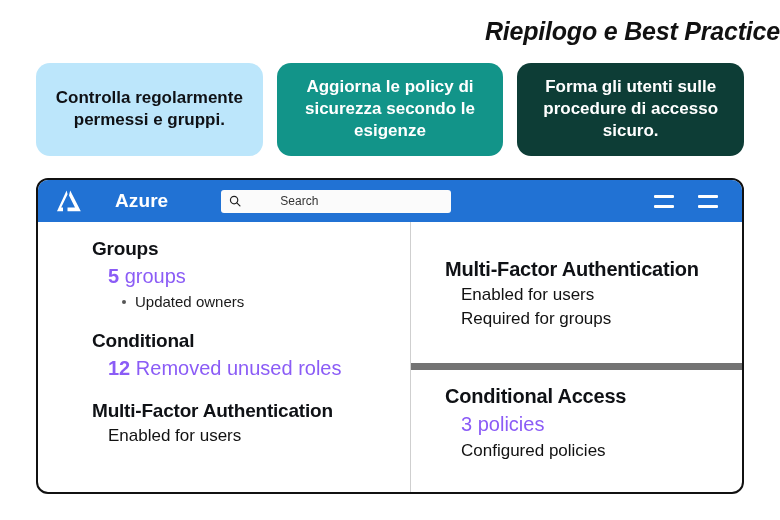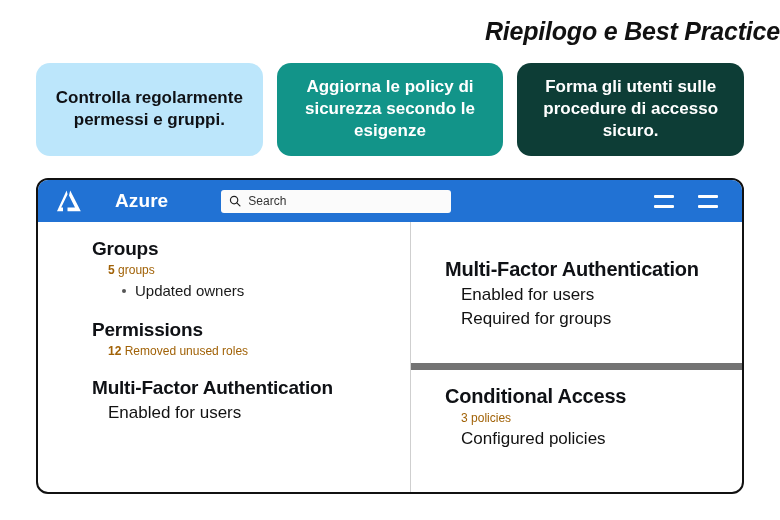--- a/index.html
+++ b/index.html
@@ -102,20 +102,21 @@
     align-items: center;
     padding: 0 8px;
     box-sizing: border-box;
     gap: 7px;
   }
   .search-icon { width: 12px; height: 12px; flex: 0 0 auto; display:block; }
   .search-text {
     font-size: 12px;
     color: #333333;
     white-space: nowrap;
+    margin-left: 32px;
   }
   .header-spacer { flex: 1 1 auto; }
   .header-icons {
     display: flex;
     gap: 24px;
     align-items: center;
     flex: 0 0 auto;
     padding-right: 8px;
   }
   .menu-icon {
@@ -168,22 +169,22 @@
     font-size: 19px;
     font-weight: bold;
     color: #0f1115;
     letter-spacing: -0.2px;
     margin: 0 0 2px 0;
   }
   .sec-title.big {
     font-size: 20px;
   }
   .metric-line {
-    font-size: 12px;
-    color: #a16207;
+    font-size: 20px;
+    color: #8b5cf6;
     padding-left: 16px;
     line-height: 1.42;
   }
   .metric-num {
     font-weight: bold;
   }
   .plain-line {
     font-size: 17px;
     color: #121212;
     padding-left: 16px;
@@ -278,21 +279,21 @@
           <span>groups</span>
         </div>
         <ul class="bullets">
           <li>Updated owners</li>
         </ul>
       </div>
 
       <div class="gap-md"></div>
 
       <div>
-        <div class="sec-title">Permissions</div>
+        <div class="sec-title">Conditional</div>
         <div class="metric-line">
           <span class="metric-num">12</span>
           <span>Removed unused roles</span>
         </div>
       </div>
 
       <div class="gap-md"></div>
 
       <div>
         <div class="sec-title">Multi-Factor Authentication</div>

